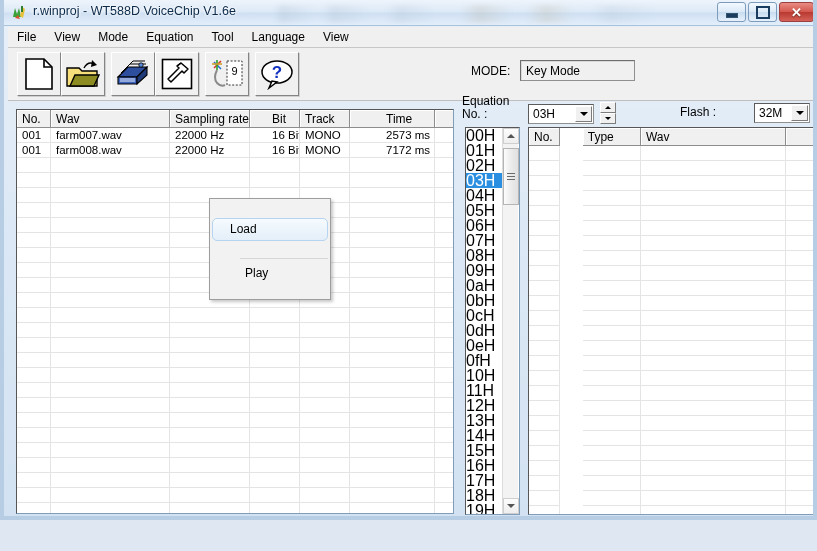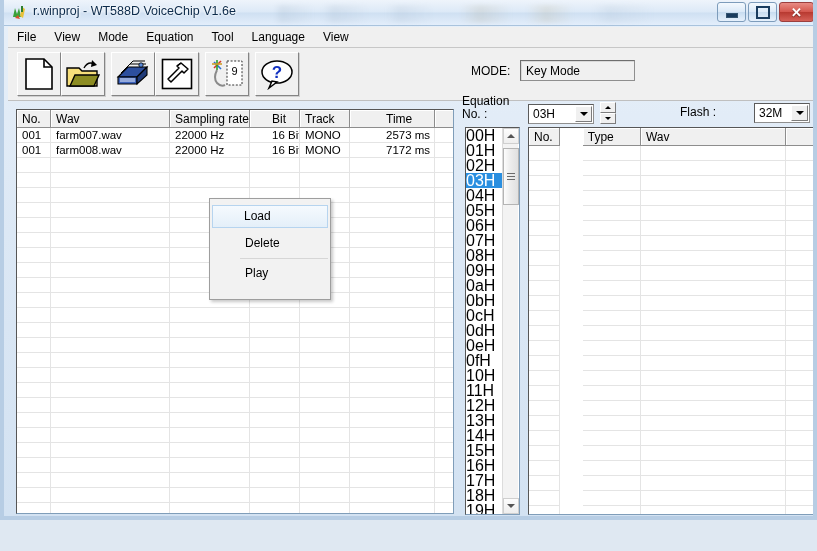--- a/index.html
+++ b/index.html
@@ -194,24 +194,24 @@
     height: 23px; line-height: 23px;
     padding-left: 35px;
     font-size: 12px; color: #000;
     white-space: nowrap;
     cursor: default;
     z-index: 2;
   }
   .ctx-item.sel {
     background: linear-gradient(to bottom, #f5fafe 0%, #e4eff9 100%);
     border: 1px solid #b6d4ef;
-    border-radius: 0;
+    border-radius: 5px;
     height: 23px; line-height: 21px;
-    margin: 4px 2px;
-    padding-left: 31px;
+    margin: 17px 2px;
+    padding-left: 17px;
   }
   .ctx-sep {
     height: 1px; margin: 3px 2px 3px 30px;
     background: #d6d6d6;
   }
 
   
   #eq-label {
     position: absolute; left: 458px; top: 95px;
     width: 56px;
@@ -728,21 +728,20 @@
           <div class="lcell c4"></div>
           <div class="lcell c5"></div>
           <div class="lcell c6"></div>
         </div>
       </div>
   </div>
 
   <div id="ctxmenu">
     <div class="gutter"></div>
     <div class="ctx-item sel">Load</div>
-    <div class="ctx-item">Delete</div>
     <div class="ctx-sep"></div>
     <div class="ctx-item">Play</div>
   </div>
 
   <div id="eq-label">
     <span>Equation</span>
     <span class="l2">No. :</span>
   </div>
 
   <div id="eq-combo">

